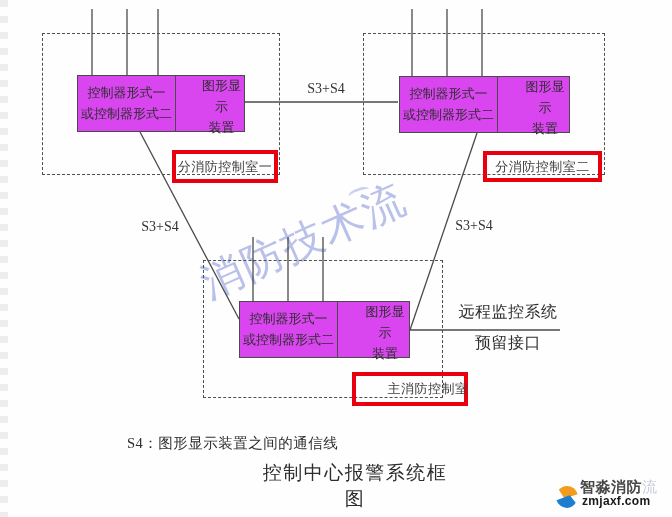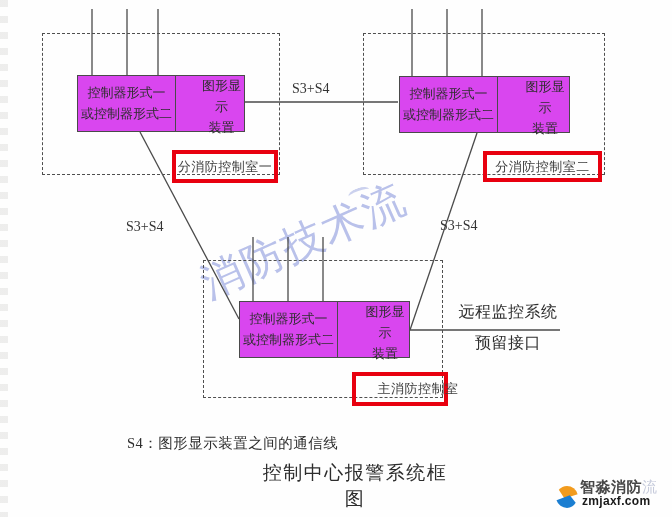--- a/index.html
+++ b/index.html
@@ -38,22 +38,22 @@
   .cellB {
     flex:1; display:flex; flex-direction:column; align-items:center; justify-content:flex-start;
     font-size:13px; line-height:1.6; text-align:center;margin-left:23px;
   }
   .redbox {
     position:absolute; border:4px solid #e8000f; display:flex; align-items:center;
     justify-content:center; font-size:13px; color:#3c3c3c; letter-spacing:0.5px; white-space:nowrap;
   }
   .red-sub1 { left:172px; top:150px; width:106px; height:33px; }
   .red-sub2 { left:483px; top:151px; width:119px; height:31px; }
-  .red-main { left:352px; top:372px; width:96px;  height:34px;padding-left:36px; }
-  .s3s4 { position:absolute; width:68px; font-size:14px; color:#333; }
+  .red-main { left:352px; top:372px; width:116px;  height:34px;padding-left:36px; }
+  .s3s4 { position:absolute; width:68px; text-align:center; font-size:14px; color:#333; }
   .s3s4-top   { left:292px; top:81px; }
   .s3s4-left  { left:126px; top:219px; }
   .s3s4-right { left:440px; top:218px; }
   .remote { position:absolute; width:112px; text-align:center; font-size:16px; letter-spacing:0.5px; }
   .remote-top    { left:452px; top:302px; }
   .remote-bottom { left:452px; top:333px; }
   .legend-line { position:absolute; left:127px; font-size:14.5px; letter-spacing:0.5px; color:#2d2d2d; }
   .legend-s3 { top:412px; }
   .legend-s4 { top:434px; }
   .diagram-title {

